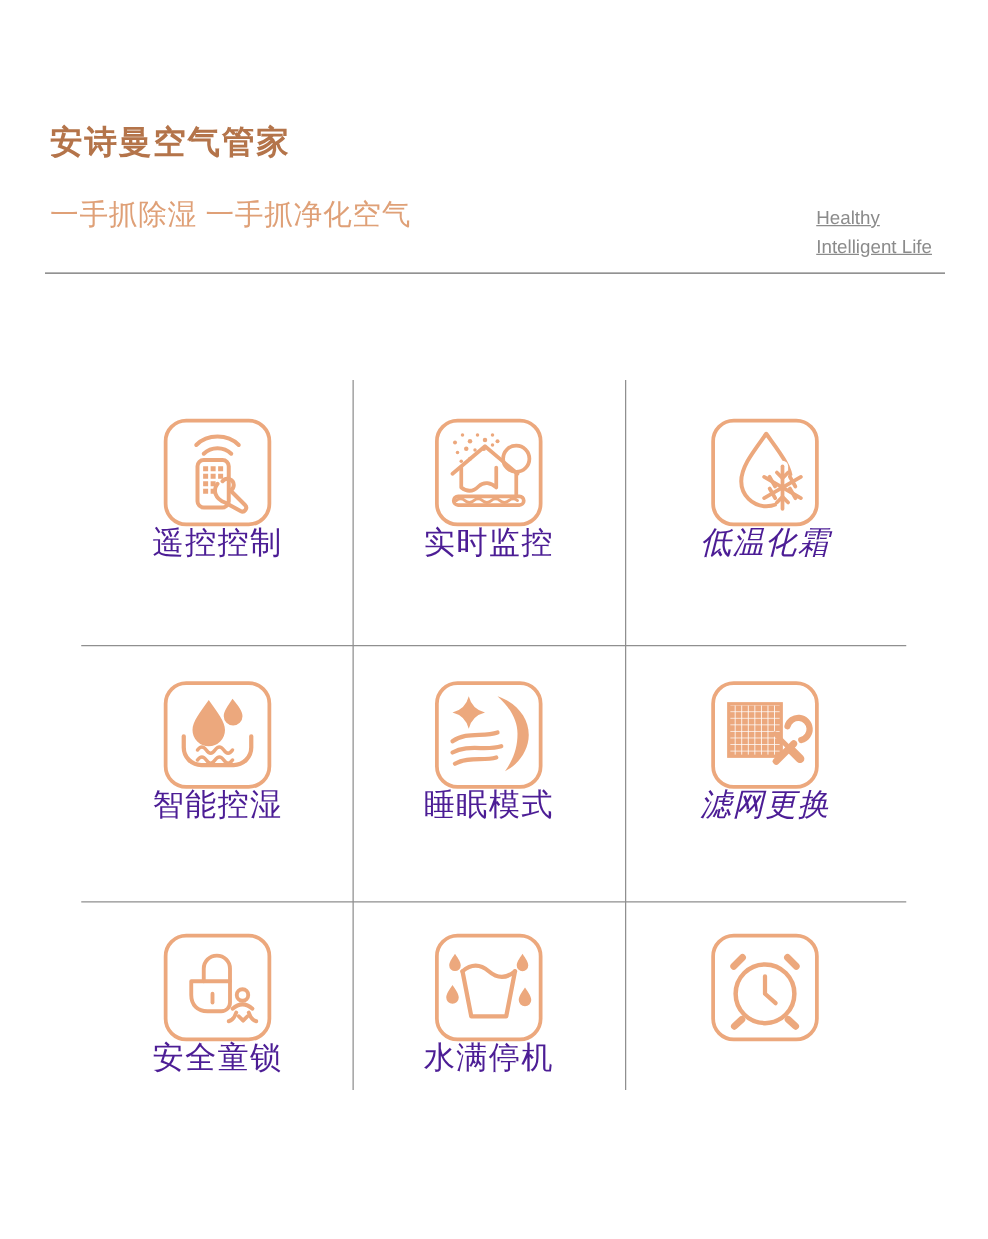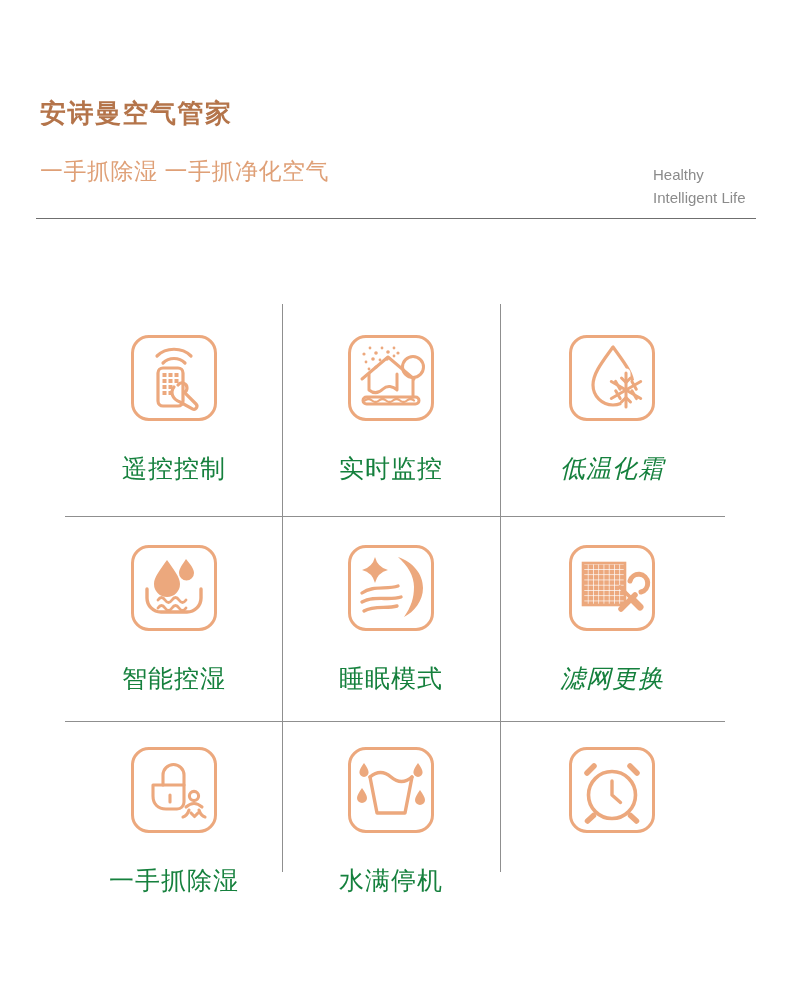--- a/index.html
+++ b/index.html
@@ -11,42 +11,42 @@
   .title{
     position:absolute;left:40px;top:100px;
     font-size:26px;font-weight:bold;color:#b4744a;letter-spacing:1.5px;line-height:1;
   }
   .subtitle{
     position:absolute;left:40px;top:159px;
     font-size:23px;color:#dfa077;letter-spacing:0.5px;line-height:1.1;font-weight:500;
   }
   .tagline{
     position:absolute;left:653px;top:163px;
-    font-size:15px;color:#8b8b8b;line-height:23px;font-weight:400;
+    font-size:15px;color:#8b8b8b;line-height:23px;font-weight:400;text-decoration:underline;
   }
   .header-rule{
     position:absolute;left:36px;top:218px;width:720px;height:1px;background:#6f6f6f;
   }
   
   .vline{position:absolute;top:304px;height:568px;width:1px;background:#8f8f8f;}
   .vline.v1{left:282px;} .vline.v2{left:500px;}
   .hline{position:absolute;left:65px;width:660px;height:1px;background:#8f8f8f;}
   .hline.h1{top:516px;} .hline.h2{top:721px;}
   
   .cell{position:absolute;width:220px;text-align:center;}
   .c1{left:64px;} .c2{left:281px;} .c3{left:502px;font-style:italic;}
   .r1{top:335px;} .r2{top:545px;} .r3{top:747px;}
   .icon-box{
     width:80px;height:80px;margin:0 auto;
     border:3px solid #eca87d;border-radius:18px;
     display:flex;align-items:center;justify-content:center;background:#fff;
   }
   .icon-box svg{display:block;}
   .feat-label{
-    margin-top:34px;font-size:25px;color:#15803d;letter-spacing:1px;line-height:1.1;
+    font-size:25px;color:#4c1d95;letter-spacing:1px;line-height:1.1;
   }
 </style>
 </head>
 <body>
 
 <div class="title">安诗曼空气管家</div>
 <div class="subtitle">一手抓除湿 一手抓净化空气</div>
 <div class="tagline">
   <div>Healthy</div>
   <div>Intelligent Life</div>
@@ -204,21 +204,21 @@
         <path d="M19,35 h31 v17 c0,4 -3,7 -7,7 h-11 c-8,0 -13,-5 -13,-13 z"></path>
         <path d="M36,45 v7"></path>
         <circle cx="60" cy="46" r="4.6"></circle>
         <path d="M52,57 q8,-7 16,0"></path>
         <path d="M55,60 q-2,6 -6,7"></path>
         <path d="M65,60 q2,6 6,7"></path>
         <path d="M57,63 l3.5,3.5 3.5,-3.5"></path>
       </g>
     </svg>
   </div>
-  <div class="feat-label">一手抓除湿</div>
+  <div class="feat-label">安全童锁</div>
 </div>
 
 <div class="cell r3 c2">
   <div class="icon-box">
     <svg width="80" height="80" viewBox="0 0 80 80">
       <g stroke="#eca87d" stroke-width="3.4" fill="none" stroke-linecap="round" stroke-linejoin="round">
         <path d="M19,27 c7,-6 14,-6 21,0 c7,6 14,6 21,0"></path>
         <path d="M19,27 L26,63 H54 L61,27"></path>
       </g>
       <g fill="#eca87d">

